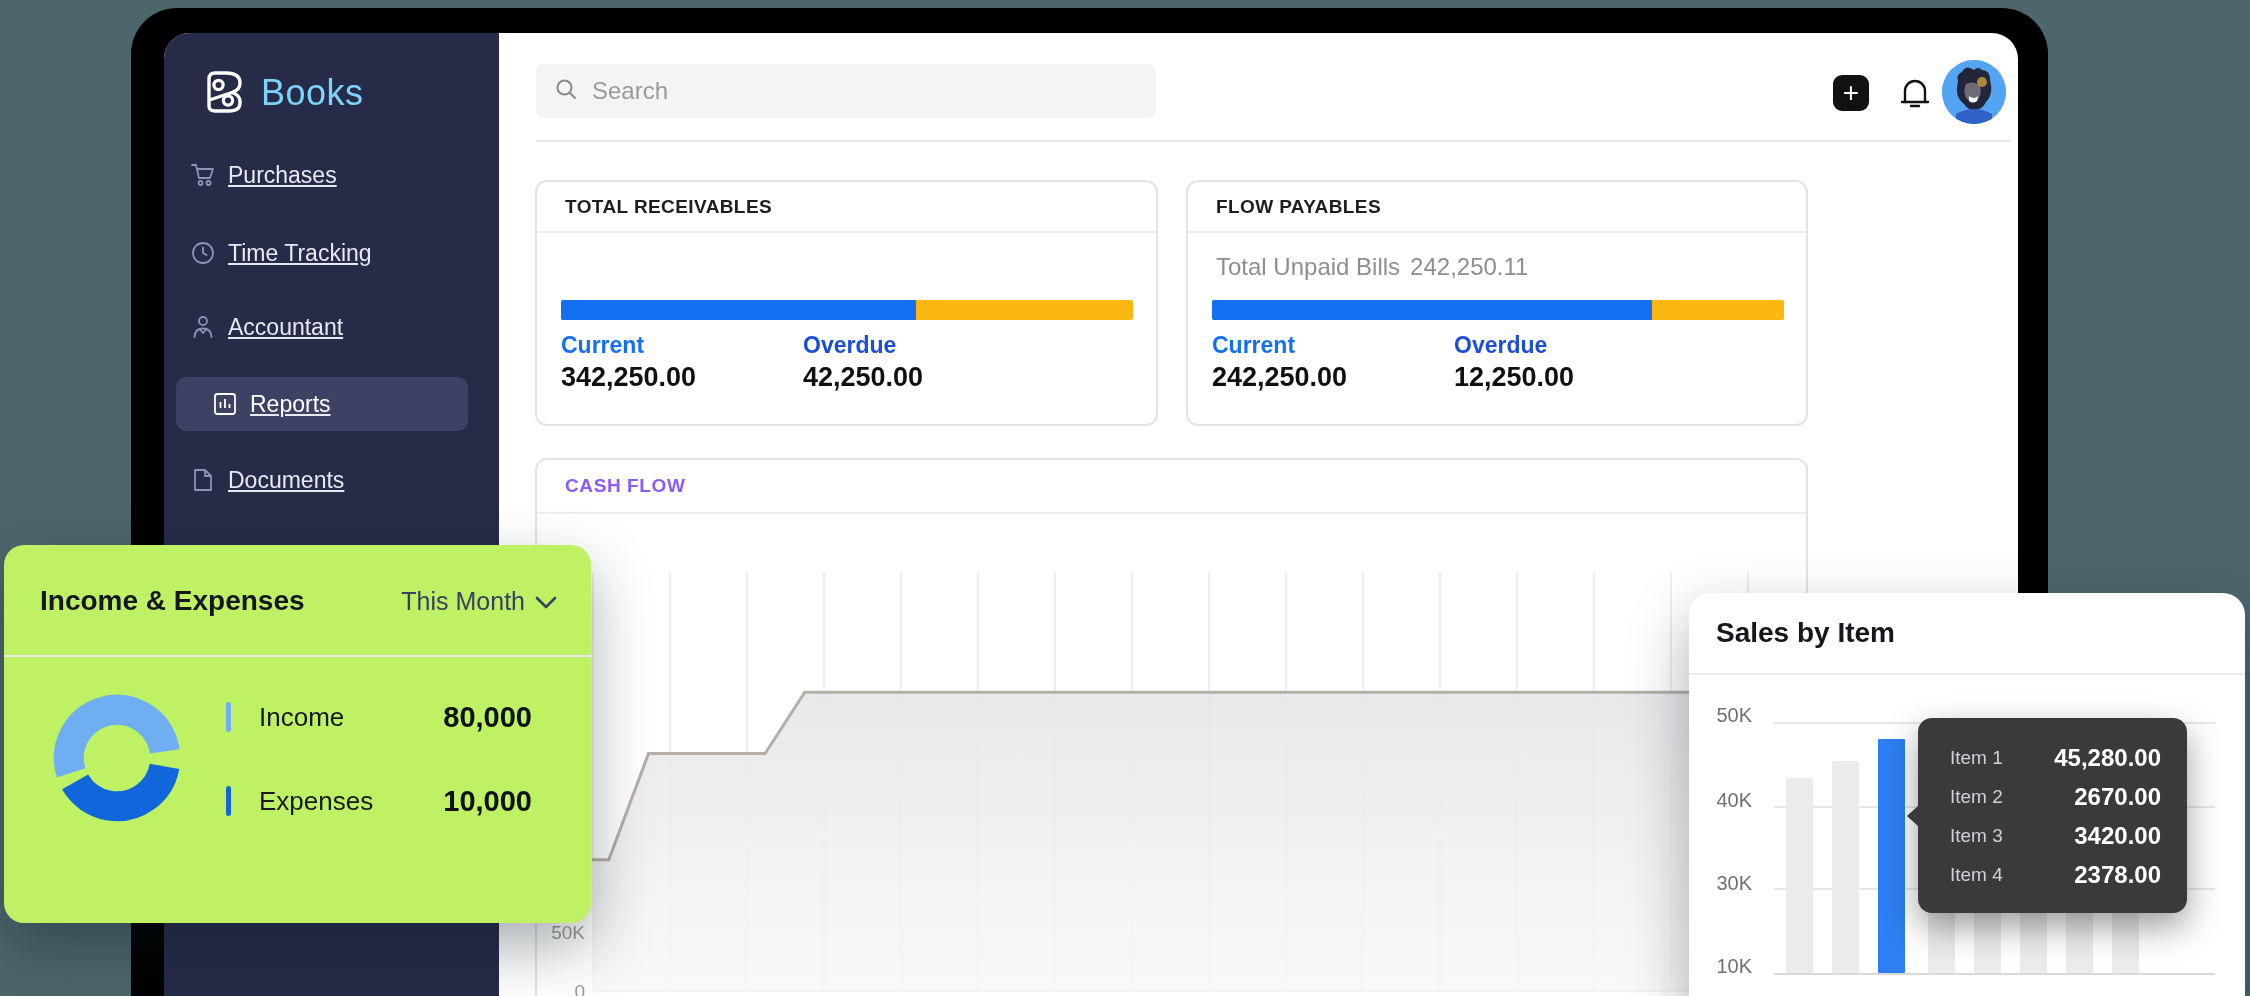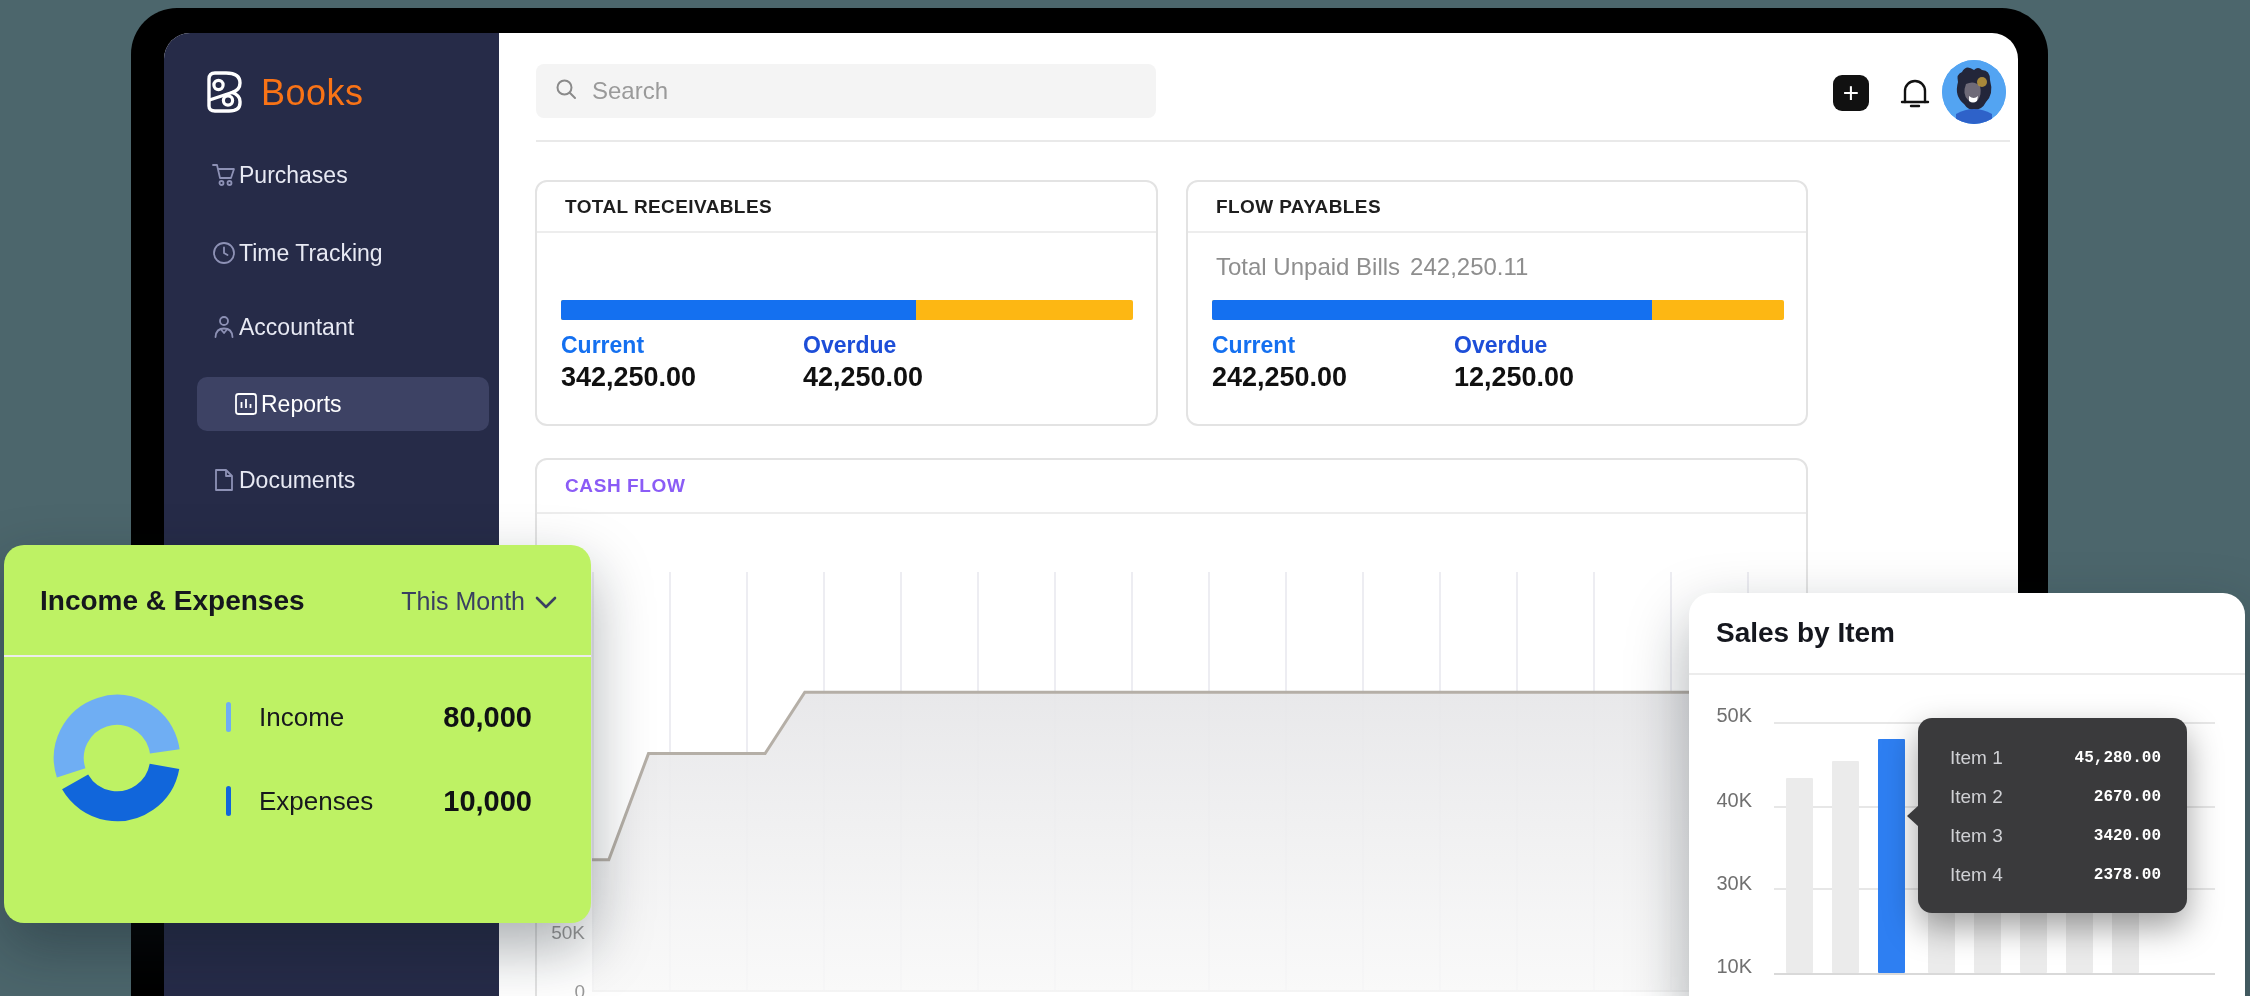--- a/index.html
+++ b/index.html
@@ -6,22 +6,22 @@
   *{box-sizing:border-box;font-family:"Liberation Sans", sans-serif;}
   .stage{position:relative;width:2250px;height:996px;overflow:hidden;background:#4C666C;}
 
   
   .frame{position:absolute;left:131px;top:8px;width:1917px;height:988px;background:#000;border-radius:46px 46px 0 0;}
   .screen{position:absolute;left:164px;top:33px;width:1854px;height:963px;background:#fff;border-radius:26px 26px 0 0;overflow:hidden;}
 
   
   .sidebar{position:absolute;left:0;top:0;width:335px;height:100%;background:#262B48;}
   .logo{position:absolute;left:35px;top:32px;display:flex;align-items:center;gap:14px;}
-  .logo-text{color:#f97316;font-size:36px;font-weight:500;letter-spacing:.5px;}
-  .nav-item{position:absolute;left:33px;width:292px;height:54px;display:flex;align-items:center;gap:2px;padding-left:14px;border-radius:10px;color:#E7E9F3;font-size:23px;cursor:pointer;}
+  .logo-text{color:#7dd3fc;font-size:36px;font-weight:500;letter-spacing:.5px;}
+  .nav-item{position:absolute;left:12px;width:292px;height:54px;display:flex;align-items:center;gap:12px;padding-left:14px;border-radius:10px;color:#E7E9F3;font-size:23px;cursor:pointer;text-decoration:underline;}
   .nav-item.active{background:#3D4264;padding-left:36px;}
   .nav-icon{width:26px;height:26px;flex:0 0 26px;display:flex;align-items:center;justify-content:center;}
 
   
   .search{position:absolute;left:372px;top:31px;width:620px;height:54px;background:#F4F4F4;border-radius:8px;display:flex;align-items:center;padding:0 18px;gap:12px;}
   .search input{border:none;outline:none;background:transparent;font-size:24px;color:#444;width:100%;}
   .search input::placeholder{color:#9A9A9A;}
   .plus-btn{position:absolute;left:1669px;top:42px;width:36px;height:36px;background:#111;border-radius:9px;color:#fff;display:flex;align-items:center;justify-content:center;font-size:28px;font-weight:500;cursor:pointer;line-height:1;}
   .bell{position:absolute;left:1734px;top:42px;width:34px;height:36px;cursor:pointer;}
   .avatar{position:absolute;left:1778px;top:27px;width:64px;height:64px;border-radius:50%;overflow:hidden;cursor:pointer;background:#53A4F2;}
@@ -63,21 +63,21 @@
   .sales-card .hd-div{position:absolute;left:0;top:80px;width:100%;height:2px;background:#ECECEC;}
   .bar-ylab{position:absolute;left:0;width:63px;text-align:right;font-size:20px;color:#6F6F6F;}
   .barchart{position:absolute;left:75px;top:129px;width:451px;height:251px;}
   .gline{position:absolute;left:10px;width:441px;height:2px;background:#E7E7E7;}
   .gline.axis{background:#D9D9D9;}
   .sbar{position:absolute;width:27px;border-radius:1px;}
   .tooltip{position:absolute;left:229px;top:125px;width:269px;height:195px;background:#3A3A3C;border-radius:14px;box-shadow:0 14px 34px rgba(0,0,0,.38);padding:20px 26px 0 32px;}
   .tooltip .arrow{position:absolute;left:-11px;top:87px;width:0;height:0;border-top:11px solid transparent;border-bottom:11px solid transparent;border-right:12px solid #3A3A3C;}
   .tt-row{display:flex;justify-content:space-between;align-items:center;height:39px;}
   .tt-label{font-size:19px;color:#CFD0D4;}
-  .tt-value{font-size:16px;font-weight:700;color:#FFFFFF;font-family:Liberation Mono, monospace;}
+  .tt-value{font-size:24px;font-weight:700;color:#FFFFFF;}
 </style>
 </head>
 <body>
 
 <div class="stage">
   <div class="frame"></div>
 
   <div class="screen">
 
     <div class="sidebar">

